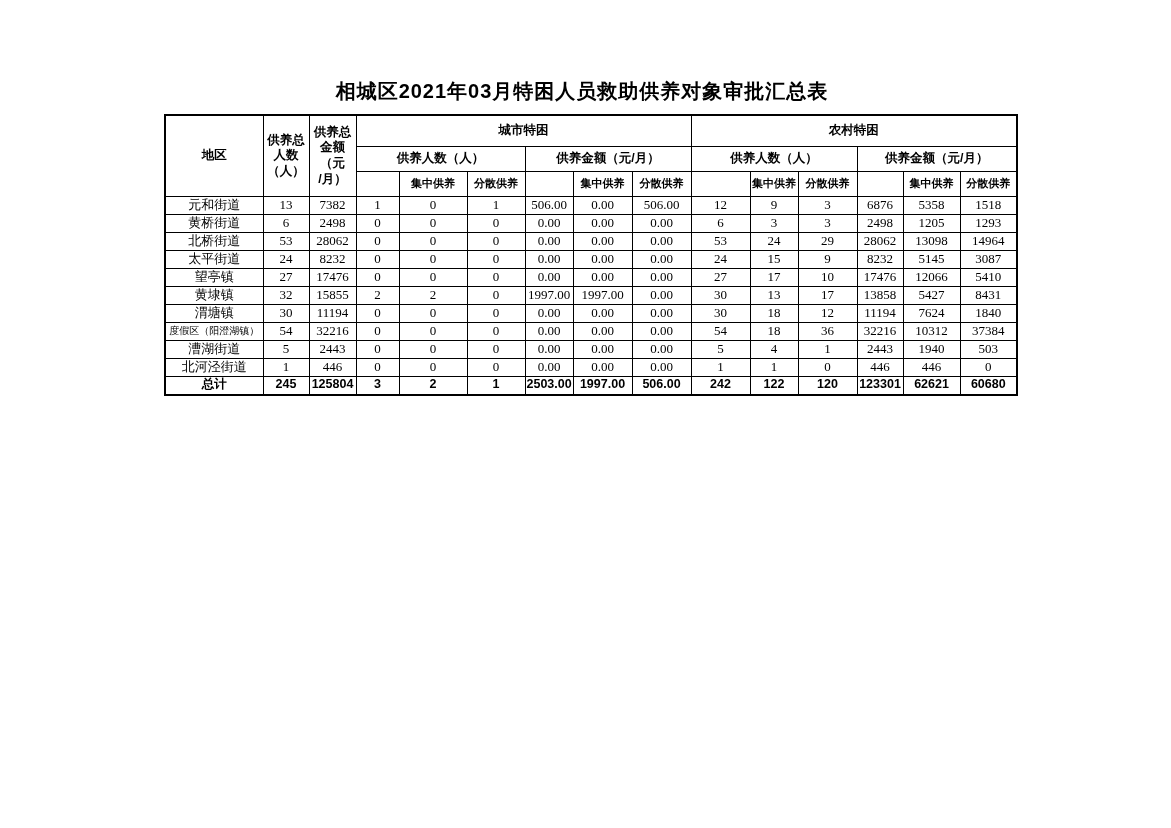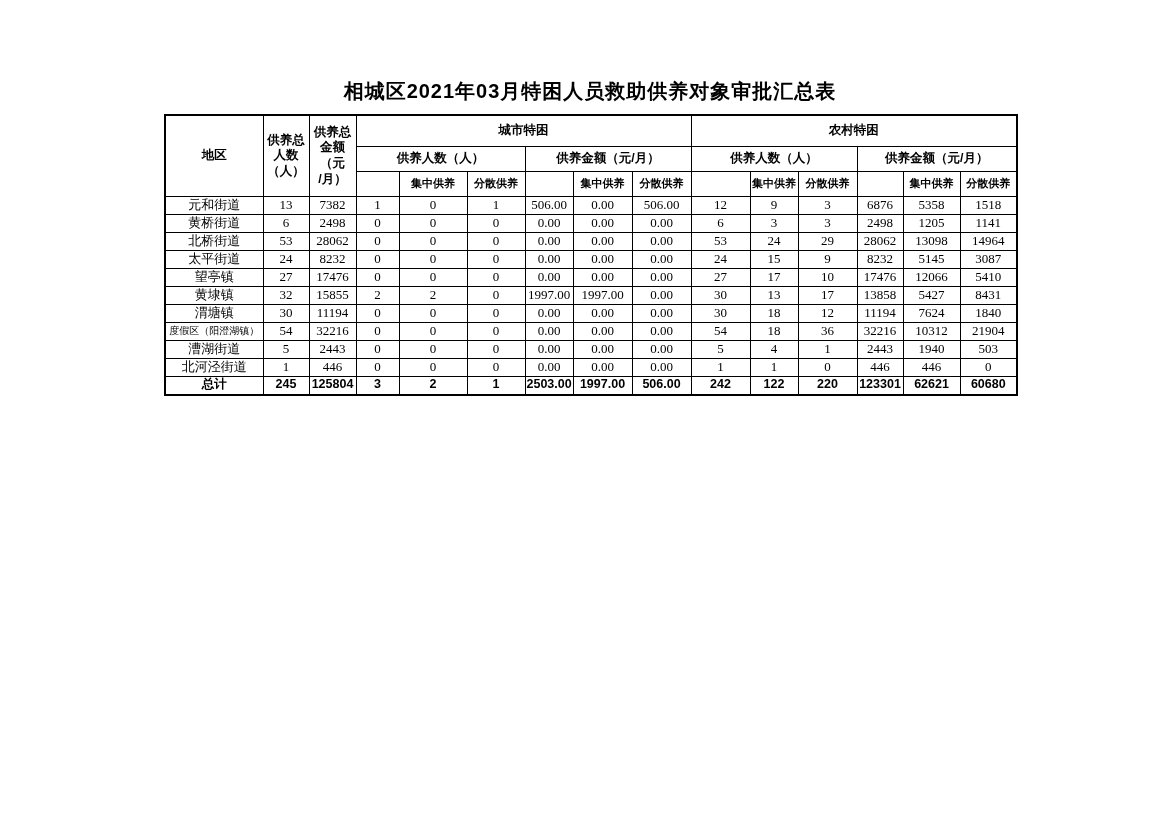--- a/index.html
+++ b/index.html
@@ -10,21 +10,21 @@
     width: 1171px;
     height: 828px;
     background: #ffffff;
     position: relative;
     overflow: hidden;
     font-family: "Liberation Serif", "DejaVu Serif", serif;
     color: #000000;
   }
   .doc-title {
     position: absolute;
-    left: 164px;
+    left: 156px;
     top: 78px;
     width: 852px;
     text-align: center;
     font-family: "Liberation Sans", "DejaVu Sans", sans-serif;
     font-weight: bold;
     font-size: 20px;
     letter-spacing: 1px;
     color: #000000;
     white-space: nowrap;
   }
@@ -152,21 +152,21 @@
         <td>0</td>
         <td>0</td>
         <td>0.00</td>
         <td>0.00</td>
         <td>0.00</td>
         <td>6</td>
         <td>3</td>
         <td>3</td>
         <td>2498</td>
         <td>1205</td>
-        <td>1141</td>
+        <td>1293</td>
       </tr>
       <tr>
         <td class="region-cell">北桥街道</td>
         <td>53</td>
         <td>28062</td>
         <td>0</td>
         <td>0</td>
         <td>0</td>
         <td>0.00</td>
         <td>0.00</td>
@@ -254,21 +254,21 @@
         <td>0</td>
         <td>0</td>
         <td>0.00</td>
         <td>0.00</td>
         <td>0.00</td>
         <td>54</td>
         <td>18</td>
         <td>36</td>
         <td>32216</td>
         <td>10312</td>
-        <td>21904</td>
+        <td>37384</td>
       </tr>
       <tr>
         <td class="region-cell">漕湖街道</td>
         <td>5</td>
         <td>2443</td>
         <td>0</td>
         <td>0</td>
         <td>0</td>
         <td>0.00</td>
         <td>0.00</td>
@@ -302,19 +302,19 @@
         <td>245</td>
         <td>125804</td>
         <td>3</td>
         <td>2</td>
         <td>1</td>
         <td>2503.00</td>
         <td>1997.00</td>
         <td>506.00</td>
         <td>242</td>
         <td>122</td>
-        <td>220</td>
+        <td>120</td>
         <td>123301</td>
         <td>62621</td>
         <td>60680</td>
       </tr>
     </tbody>
 </table>
 
 </body></html>

